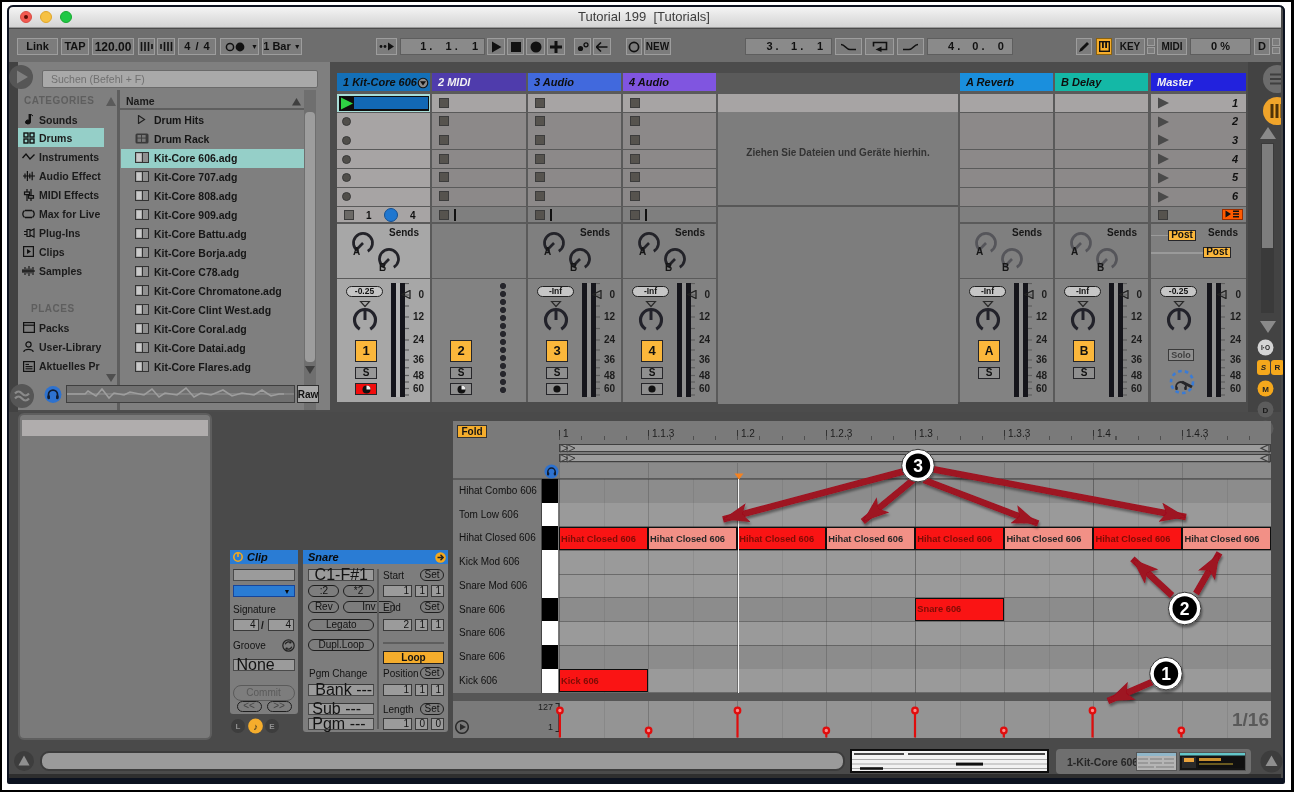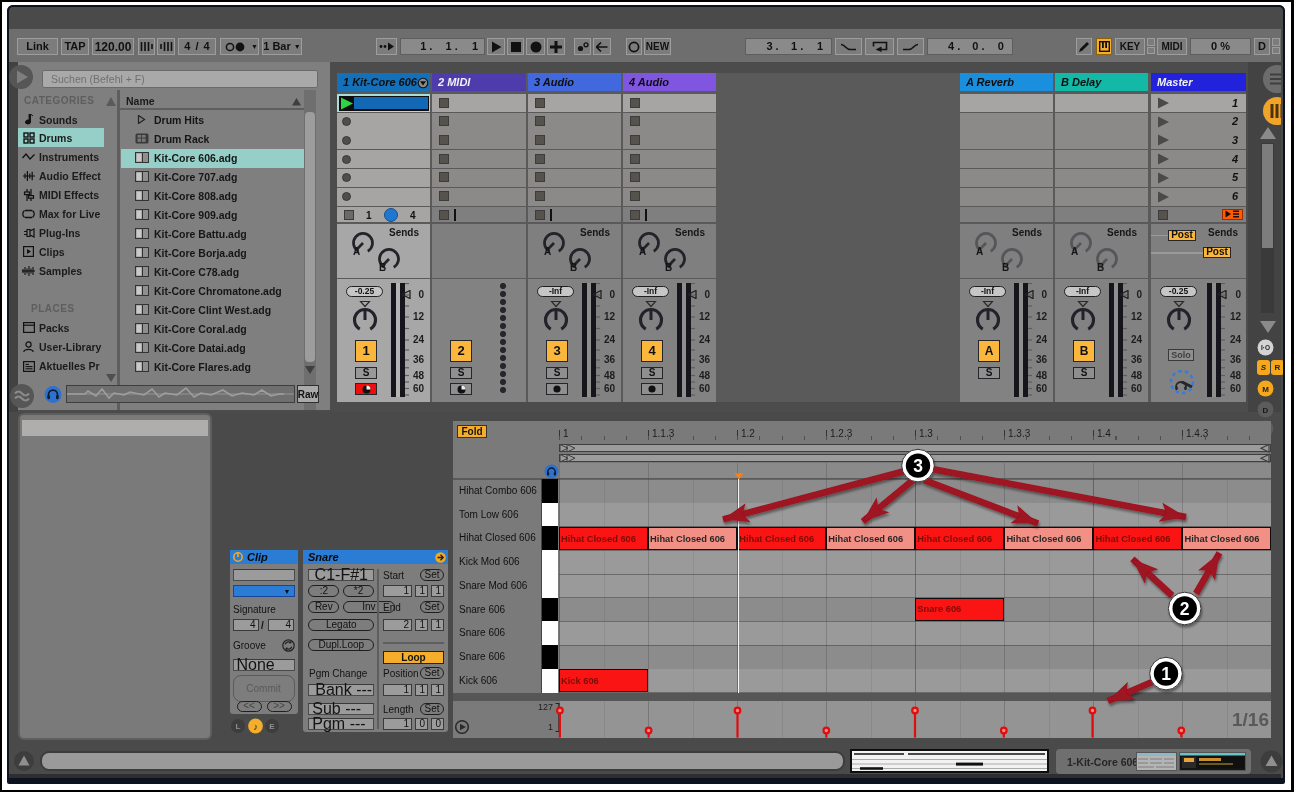--- a/index.html
+++ b/index.html
@@ -41,20 +41,27 @@
 .mtri{position:absolute;left:63.5px;top:11px}
 .inbox{position:absolute;background:#9b9b9b;border:1px solid #4a4a4a;border-top:1.5px solid #3a3a3a;font-size:16px;color:#131313;display:flex;align-items:center;line-height:1}
 .oval{position:absolute;border:1.5px solid #1f1f1f;border-radius:8px;font-size:10px;color:#131313;display:flex;align-items:center;justify-content:center;line-height:1}
 .plbl{position:absolute;font-size:10px;color:#131313;line-height:1}
 .vbox{position:absolute;background:#9b9b9b;border:1px solid #3a3a3a;font-size:10px;color:#131313;display:flex;align-items:center;justify-content:flex-end;padding-right:2px;line-height:1;height:12px}
 .rowlbl{position:absolute;left:452px;width:88px;font-size:10px;color:#111;line-height:1;white-space:nowrap}
 .hhcell{position:absolute;top:522px;height:23.3px;border:1.5px solid #0e0e0e;font-size:9.3px;font-weight:bold;display:flex;align-items:center;padding-left:1.5px;white-space:nowrap;overflow:hidden}
 </style></head>
 <body>
 <div id="win">
+  <div id="titlebar">
+    <div class="tl" style="left:13px;background:#f25a51;border:1px solid #d94c42"></div>
+    <div class="abs" style="left:17px;top:10px;width:4px;height:4px;border-radius:50%;background:#5c0d06"></div>
+    <div class="tl" style="left:33px;background:#f6c143;border:1px solid #dfa529"></div>
+    <div class="tl" style="left:53px;background:#1fc845;border:1px solid #17a82f"></div>
+    <div id="title">Tutorial 199&nbsp; [Tutorials]</div>
+  </div>
   <div id="toolbar"></div>
   <div class="btn" style="left:10px;width:41px">Link</div>
   <div class="btn" style="left:54px;width:28px">TAP</div>
   <div class="btn" style="left:85px;width:42px;font-size:12px">120.00</div>
   <div class="btn" style="left:131px;width:17px">
       <svg width="13" height="11">
         <g stroke="#111" stroke-width="1.6">
           <line x1="1.5" y1="1" x2="1.5" y2="10"></line>
           <line x1="5" y1="1" x2="5" y2="10"></line>
           <line x1="8.5" y1="1" x2="8.5" y2="10"></line>
@@ -707,20 +714,26 @@
         </svg>
       <div class="mnum" style="top:11px">0</div>
         <div class="mnum" style="top:33px">12</div>
         <div class="mnum" style="top:56px">24</div>
         <div class="mnum" style="top:76px">36</div>
         <div class="mnum" style="top:91.5px">48</div>
         <div class="mnum" style="top:104.5px">60</div>
     </div>
   </div>
 
+  <div class="col" style="left:711px;width:240px">
+    <div class="abs" style="left:0;top:21px;width:240px;height:310px;background:#7d7d7d"></div>
+    <div class="slot s1" style="top:21px"></div>
+    <div class="abs" style="left:0;top:74px;width:240px;text-align:center;font-size:10px;font-weight:bold;color:#333">Ziehen Sie Dateien und Geräte hierhin.</div>
+    <div class="abs" style="left:0;top:131.5px;width:240px;height:2.5px;background:#575757"></div>
+  </div>
 
   <div class="col" style="left:953px;width:93px">
     <div class="hdr" style="background:#1a8fdd">A Reverb</div>
     <div class="slot s1" style="top:21px"></div>
     <div class="slot" style="top:39.7px"></div>
     <div class="slot" style="top:58.4px"></div>
     <div class="slot" style="top:77.1px"></div>
     <div class="slot" style="top:95.8px"></div>
     <div class="slot" style="top:114.5px"></div>
     <div class="stoprow"></div>
@@ -1003,21 +1016,21 @@
     <div class="vbox" style="left:2.5px;top:69px;width:26px">4</div>
     <span class="plbl" style="left:31px;top:71px;font-weight:bold">/</span>
     <div class="vbox" style="left:38px;top:69px;width:26px">4</div>
     <div class="plbl" style="left:3px;top:91px">Groove</div>
     <svg class="abs" style="left:52px;top:88.5px" width="13" height="13">
         <circle cx="6.5" cy="6.5" r="5.7" fill="none" stroke="#222" stroke-width="1.2"></circle>
         <path d="M3.2,5.2 a3.6,3.6 0 0 1 6,-1.2 M9.8,7.8 a3.6,3.6 0 0 1 -6,1.2" fill="none" stroke="#222" stroke-width="1.2"></path>
         <path d="M9.2,1.8 v2.4 h-2.4 z M3.8,11.2 v-2.4 h2.4 z" fill="#222"></path>
       </svg>
     <div class="inbox" style="left:2.5px;top:109px;width:62px;height:12px;padding-left:3px">None</div>
-    <div class="oval" style="left:2.5px;top:125px;width:62px;height:27px;border-color:#5a5a5a;color:#5a5a5a">Commit</div>
+    <div class="oval" style="left:2.5px;top:135px;width:62px;height:16px;border-color:#5a5a5a;color:#5a5a5a">Commit</div>
     <div class="oval" style="left:6.5px;top:150.5px;width:25px;height:11px;color:#444">&lt;&lt;</div>
     <div class="oval" style="left:36.5px;top:150.5px;width:25px;height:11px;color:#444">&gt;&gt;</div>
   </div>
   <svg class="abs" style="left:224px;top:713px" width="50" height="16">
     <circle cx="7" cy="8" r="7" fill="#3d3d3d"></circle>
       <text x="7" y="11" font-size="8" font-weight="bold" fill="#909090" text-anchor="middle" font-family="Liberation Sans">L</text>
     <circle cx="24.5" cy="8" r="7.4" fill="#f5ad2c"></circle>
       <text x="24.5" y="11.5" font-size="9.5" font-weight="bold" fill="#222" text-anchor="middle" font-family="Liberation Sans">♪</text>
     <circle cx="41" cy="8" r="7" fill="#3d3d3d"></circle>
       <text x="41" y="11" font-size="8" font-weight="bold" fill="#909090" text-anchor="middle" font-family="Liberation Sans">E</text>

